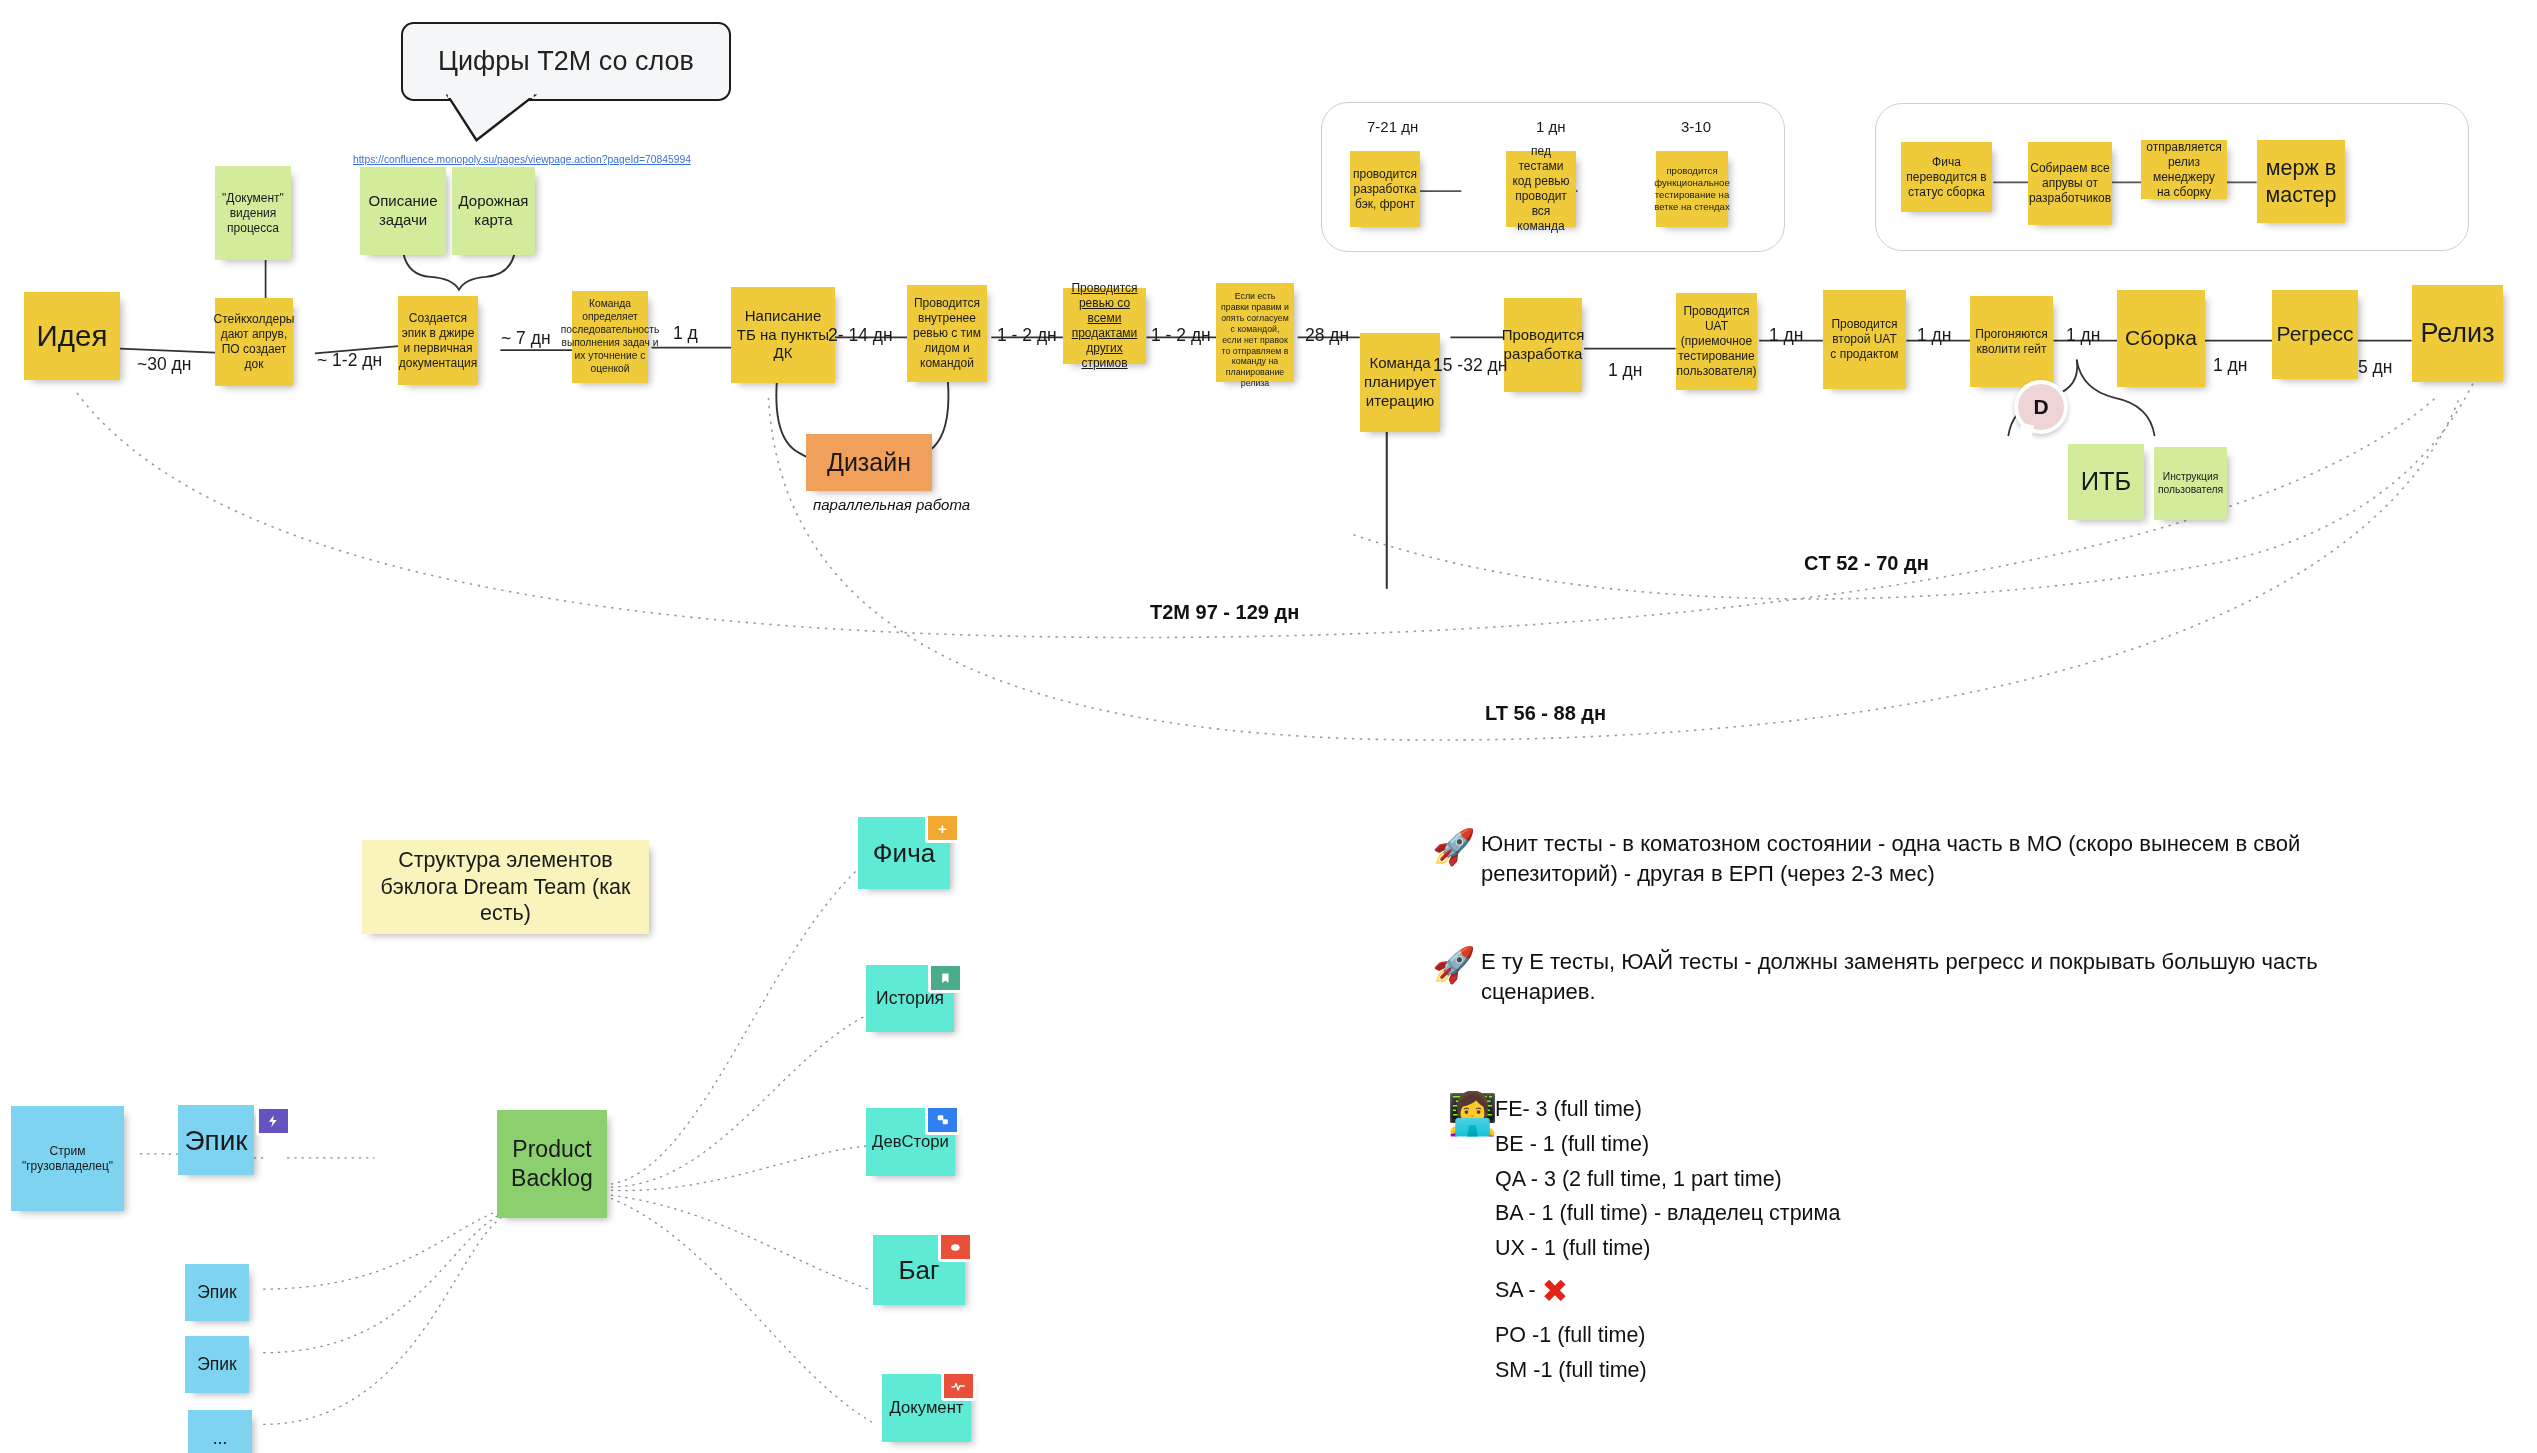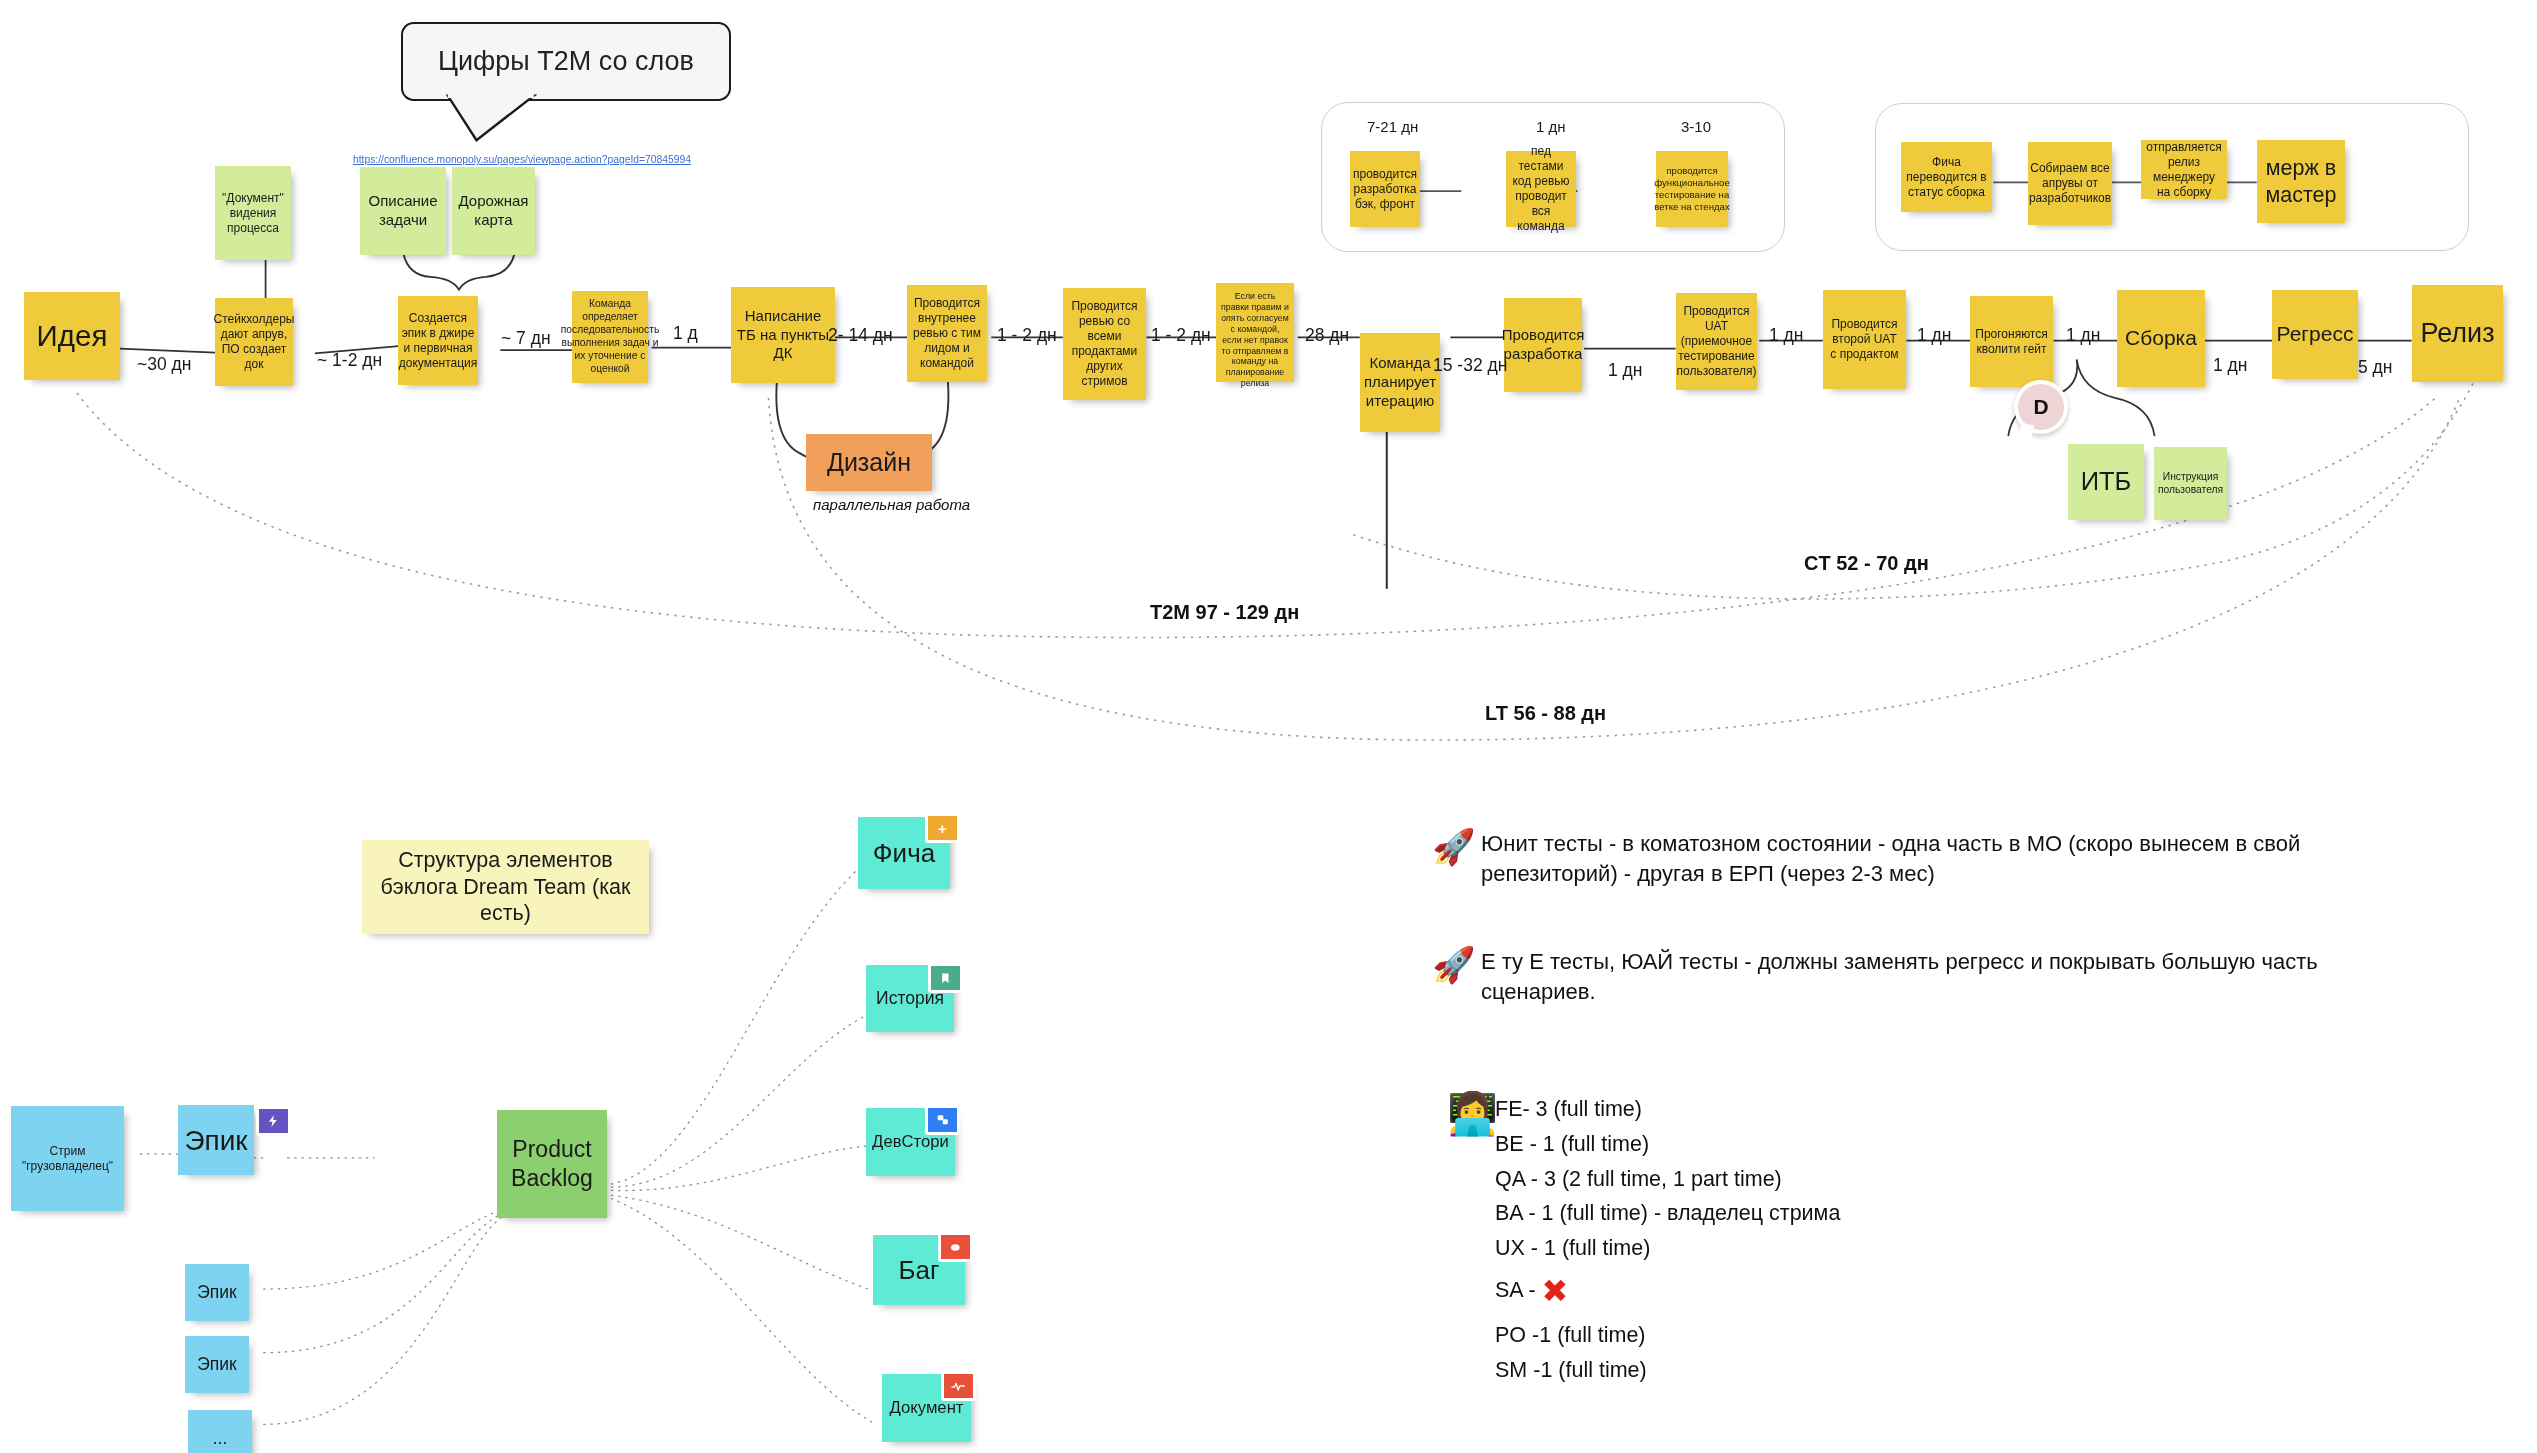--- a/index.html
+++ b/index.html
@@ -174,21 +174,21 @@
   </div>
 
   <div class="note y" style="left:731px;top:287px;width:104px;height:96px;">
     <span class="sm">Написание ТБ на пункты ДК</span>
   </div>
 
   <div class="note y" style="left:907px;top:285px;width:80px;height:97px;">
     <span class="xs">Проводится внутренее ревью с тим лидом и командой</span>
   </div>
 
-  <div class="note y" style="left:1063px;top:288px;width:83px;height:112px;">
+  <div class="note y" style="left:1063px;top:288px;width:83px;height:76px;text-decoration:underline;">
     <span class="xs">Проводится ревью со всеми продактами других стримов</span>
   </div>
 
   <div class="note y" style="left:1216px;top:283px;width:78px;height:99px;">
     <span class="xxs" style="font-size:8.8px;margin-top:15px;">Если есть правки правим и опять согласуем с командой, если нет правок то отправляем в команду на планирование релиза</span>
   </div>
 
   <div class="note y" style="left:1360px;top:285px;width:80px;height:99px;margin-top:48px;">
     <span class="sm">Команда планирует итерацию</span>
   </div>

